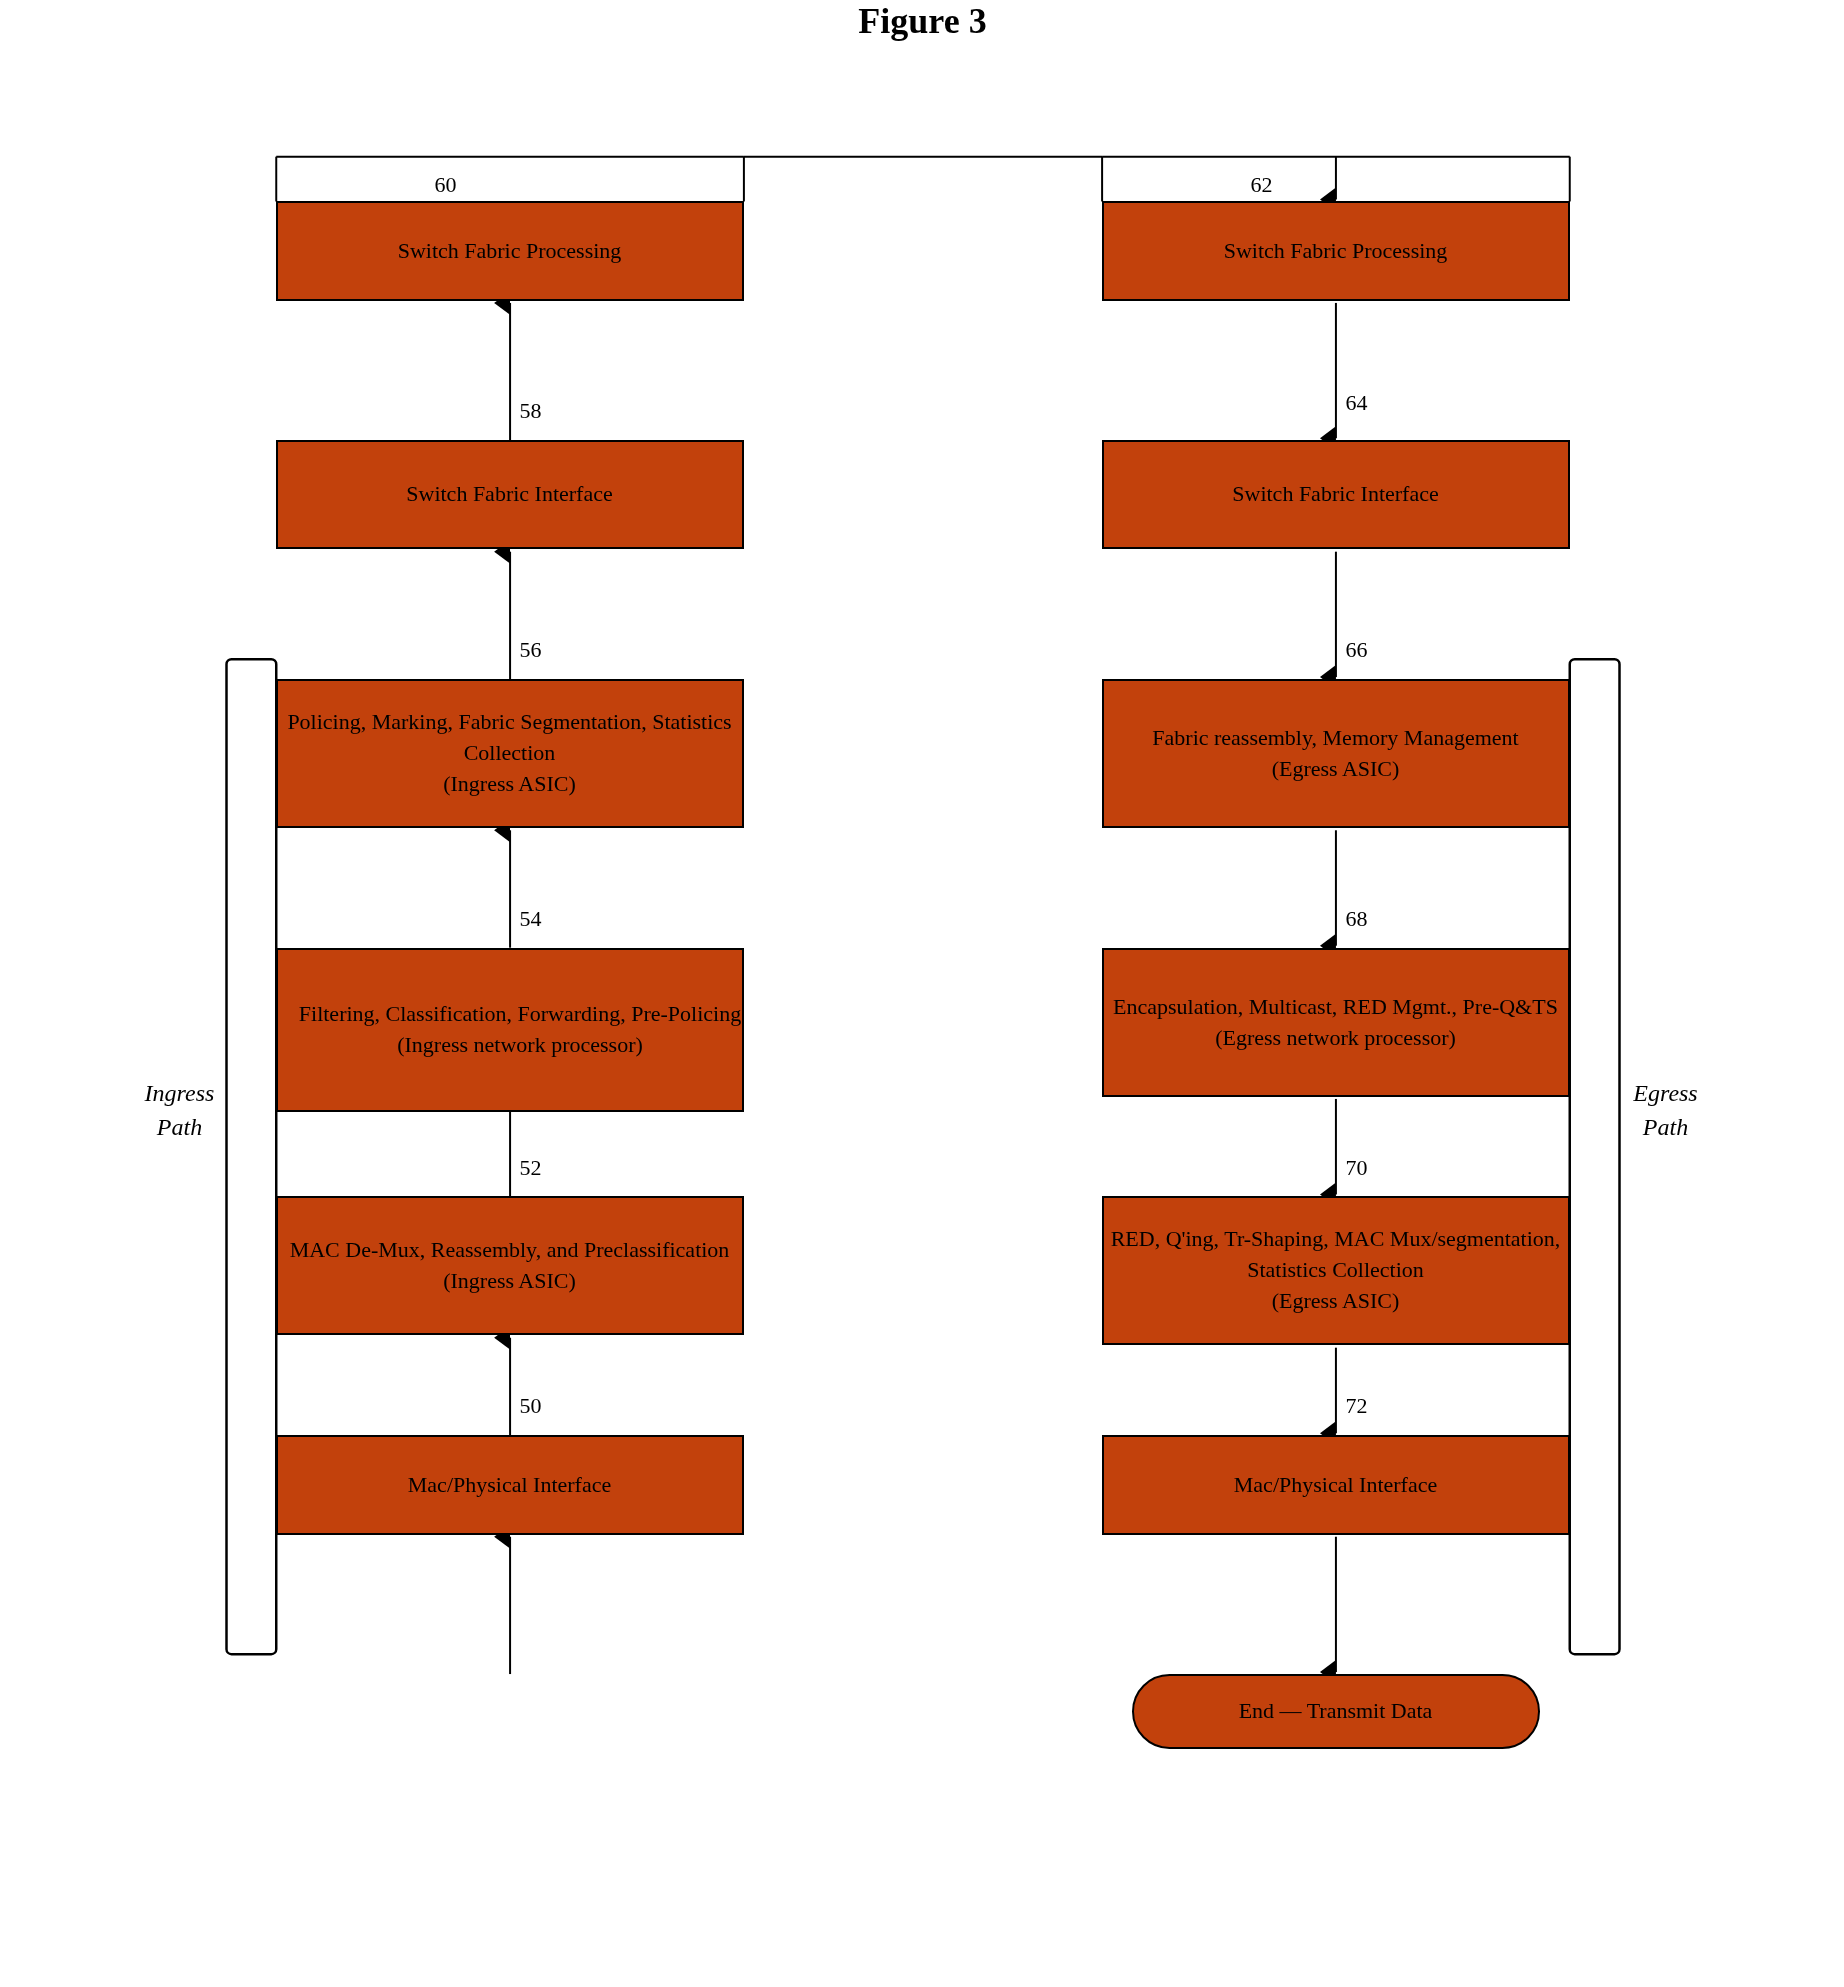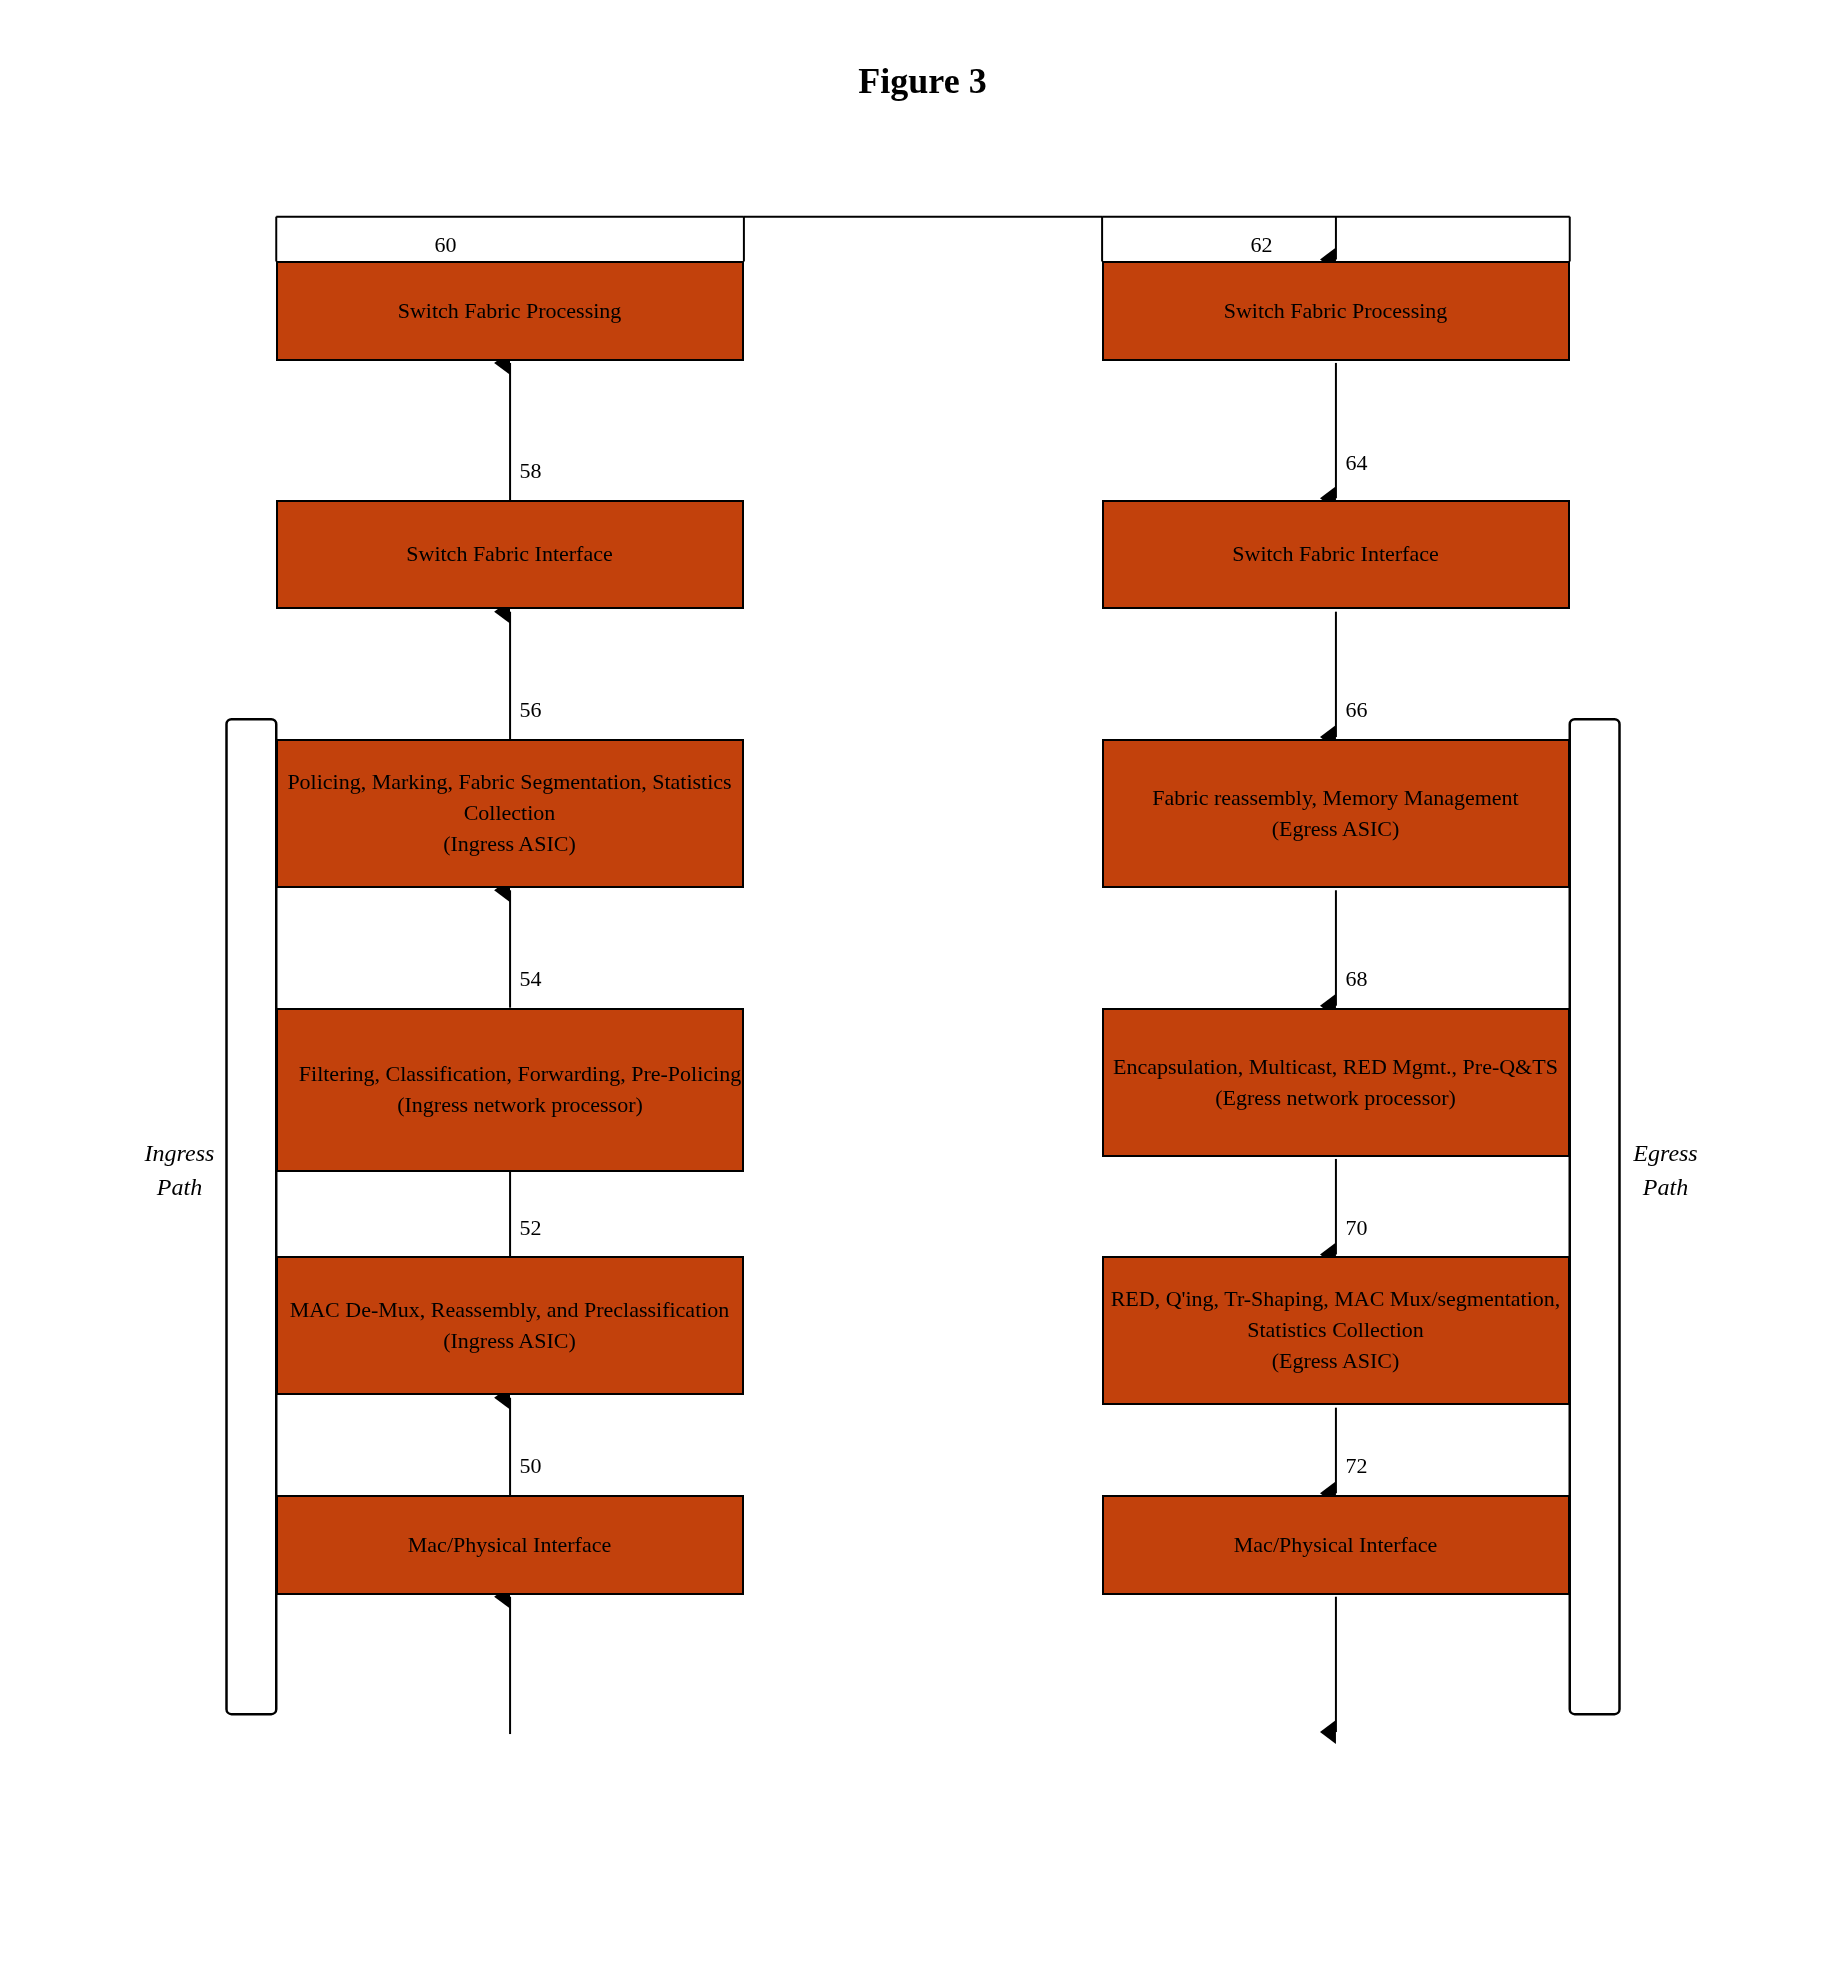--- a/index.html
+++ b/index.html
@@ -9,21 +9,20 @@
       width: 1845px;
       min-height: 1987px;
       position: relative;
       overflow: hidden;
     }
 
     .page-title {
       text-align: center;
       font-size: 36px;
       font-weight: bold;
-      padding-top: 60px;
       padding-bottom: 40px;
     }
 
     .diagram-container {
       position: relative;
       width: 1592px;
       margin: 0 auto;
       height: 1811px;
     }
 
@@ -177,20 +176,21 @@
 
   <div class="box box-right-sfp">Switch Fabric Processing</div>
   <div class="box box-right-sfi">Switch Fabric Interface</div>
   <div class="box box-right-egress-asic1" style="white-space: pre-line;">Fabric reassembly, Memory Management
 (Egress ASIC)</div>
   <div class="box box-right-np" style="white-space: pre-line;">Encapsulation, Multicast, RED Mgmt., Pre-Q&amp;TS
 (Egress network processor)</div>
   <div class="box box-right-egress-asic2" style="white-space: pre-line;">RED, Q'ing, Tr-Shaping, MAC Mux/segmentation, Statistics Collection
 (Egress ASIC)</div>
   <div class="box box-right-mac-phys">Mac/Physical Interface</div>
+  <div class="box box-right-end box-rounded">End — Transmit Data</div>
 
   <span class="ref" style="left:308px; top:90px;">60</span>
   <span class="ref" style="left:393px; top:316px;">58</span>
   <span class="ref" style="left:393px; top:555px;">56</span>
   <span class="ref" style="left:393px; top:824px;">54</span>
   <span class="ref" style="left:393px; top:1073px;">52</span>
   <span class="ref" style="left:393px; top:1311px;">50</span>
 
   <span class="ref" style="left:1124px; top:90px;">62</span>
   <span class="ref" style="left:1219px; top:308px;">64</span>

